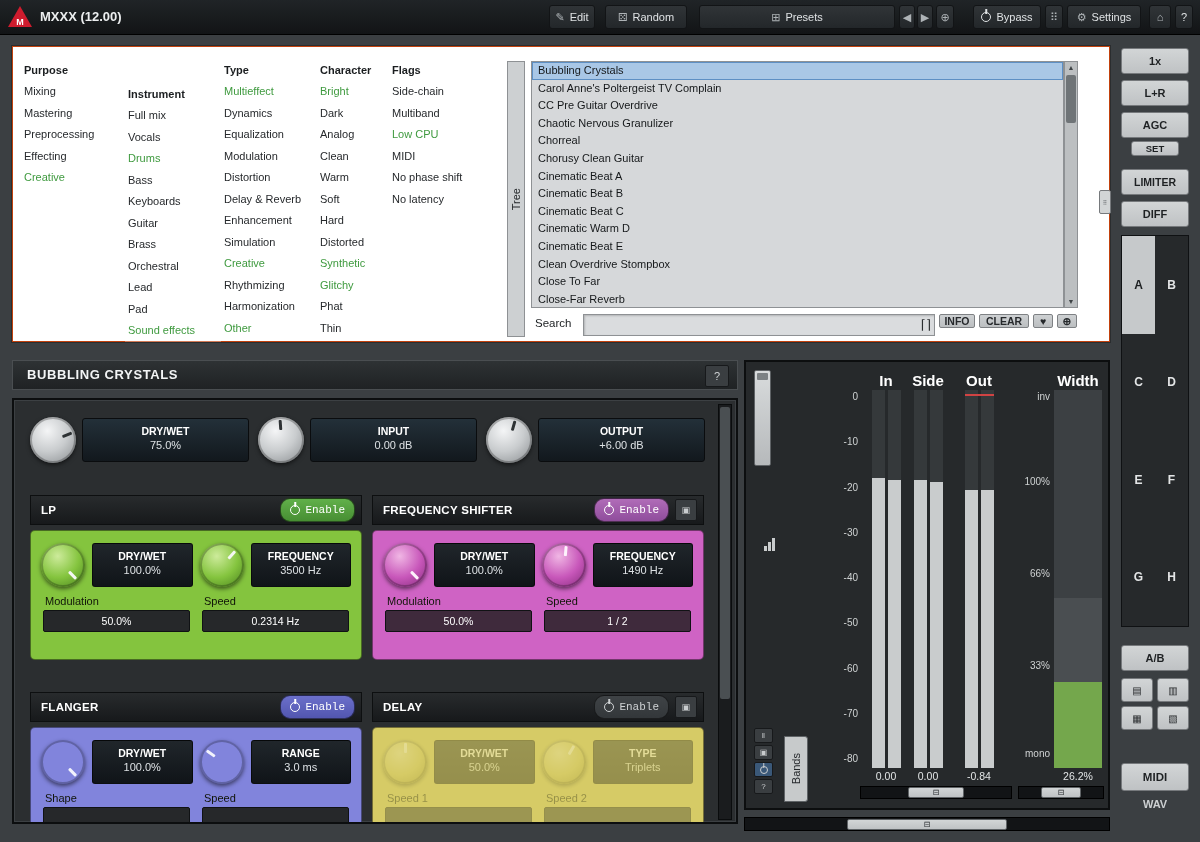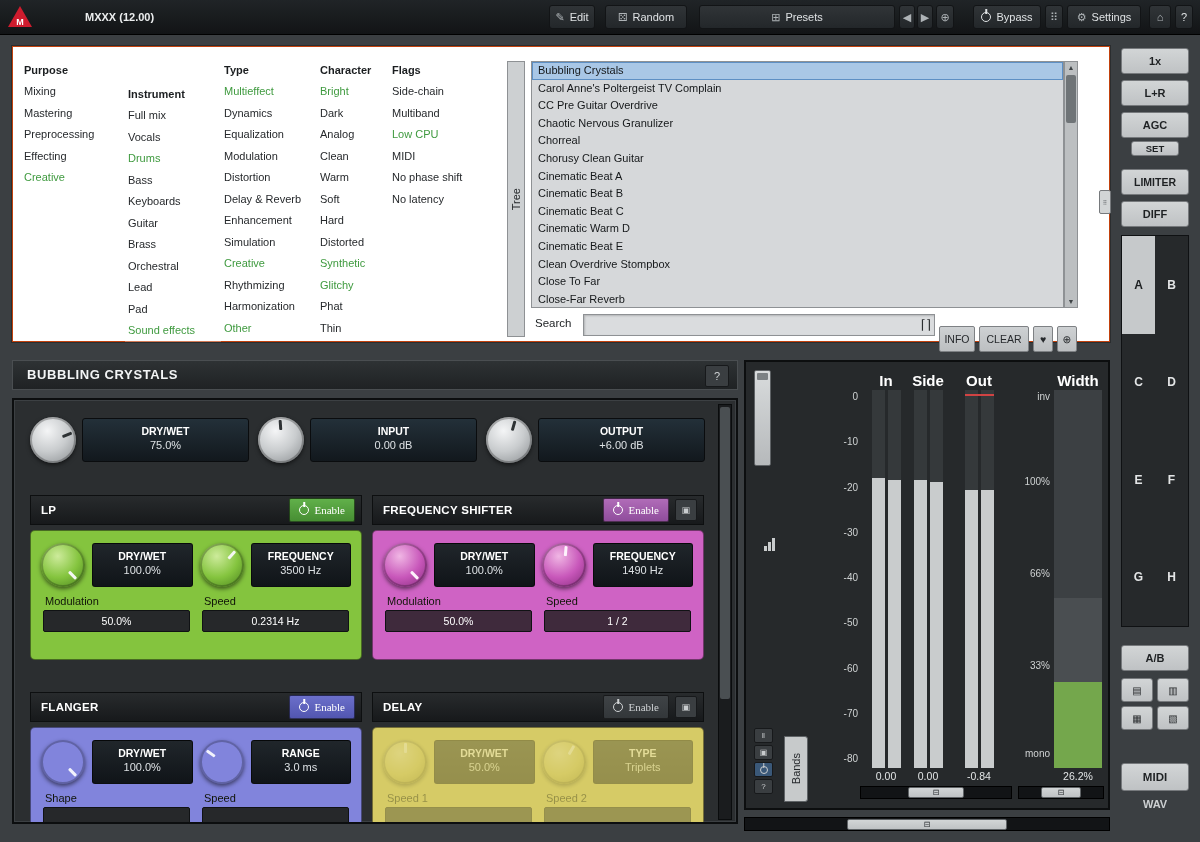--- a/index.html
+++ b/index.html
@@ -3,21 +3,21 @@
 <meta charset="utf-8">
 <style>
   html,body{margin:0;padding:0;background:#24272a;}
   .window{position:relative;width:1200px;height:842px;background:#3b3f42;
     font-family:"Liberation Sans",sans-serif;overflow:hidden;-webkit-font-smoothing:antialiased;}
 
   
   .titlebar{position:absolute;left:0;top:0;width:1200px;height:34px;background:linear-gradient(#202427,#121416);border-bottom:1px solid #000;}
   .logo{position:absolute;left:8px;top:6px;width:24px;height:21px;background:#cf1c2e;
     clip-path:polygon(50% 0,100% 100%,0 100%);display:flex;align-items:flex-end;justify-content:center;color:#fff;font-size:9px;font-weight:bold;}
-  .tb-title{position:absolute;left:40px;top:0;height:48px;line-height:34px;color:#eceeef;font-size:11px;font-weight:bold;margin-left:45px;}
+  .tb-title{position:absolute;left:40px;top:0;height:48px;line-height:34px;color:#eceeef;font-size:13px;font-weight:bold;}
   .tbtn{position:absolute;top:5px;height:24px;background:linear-gradient(#303437,#23272a);border:1px solid #121416;border-radius:3px;
     color:#dfe2e4;font-size:11px;display:flex;align-items:center;justify-content:center;gap:5px;box-sizing:border-box;cursor:default;}
   .tbtn .ic{color:#aeb3b6;font-size:11px;}
 
   .pwr{display:inline-block;width:8px;height:8px;border:1.5px solid currentColor;border-radius:50%;position:relative;}
   .pwr::after{content:"";position:absolute;left:50%;top:-4px;width:1.5px;height:5px;background:currentColor;transform:translateX(-50%);}
 
   
   .browser{position:absolute;left:12px;top:46px;width:1098px;height:296px;background:#ffffff;border:1px solid #c2410c;box-sizing:border-box;box-shadow:0 0 0 1px #2a2d2f;}
   .tagcols{position:absolute;left:8px;top:12px;display:flex;}
@@ -34,22 +34,22 @@
   .prowi.sel{background:#a9c7e6;box-shadow:inset 0 0 0 1px #5d8fc4;}
   .lscroll{position:absolute;left:1051px;top:14px;width:14px;height:247px;background:#bcbfc1;border:1px solid #8e9194;box-sizing:border-box;}
   .lscroll .arr{position:absolute;left:0;width:100%;text-align:center;font-size:7px;color:#3f4346;}
   .lscroll .handle{position:absolute;left:1px;right:1px;top:13px;height:48px;background:#6f7477;border-radius:2px;}
   .searchrow{position:absolute;left:0;top:264px;width:1098px;height:30px;}
   .searchlbl{position:absolute;left:522px;top:6px;font-size:11.5px;color:#1c1f21;}
   .searchbox{position:absolute;left:570px;top:3px;width:352px;height:22px;background:#dadcde;border:1px solid #8e9194;box-sizing:border-box;
     box-shadow:inset 1px 1px 2px rgba(0,0,0,.18);}
   .searchbox input{position:absolute;left:2px;top:1px;width:320px;height:18px;border:none;background:transparent;font-size:11px;outline:none;}
   .kbd{position:absolute;right:3px;top:2px;font-size:13px;color:#2b2e30;}
-  .sbtn{position:absolute;top:15px;height:26px;background:linear-gradient(#ced1d3,#bcbfc1);border:1px solid #7e8184;border-radius:2px;box-sizing:border-box;
-    font-size:10.5px;font-weight:normal;color:#26292c;display:flex;align-items:center;justify-content:center;}
+  .sbtn{position:absolute;top:3px;height:14px;background:linear-gradient(#ced1d3,#bcbfc1);border:1px solid #7e8184;border-radius:2px;box-sizing:border-box;
+    font-size:10.5px;font-weight:bold;color:#26292c;display:flex;align-items:center;justify-content:center;}
   .collapse-handle{position:absolute;left:1099px;top:190px;width:12px;height:24px;background:#d2d5d6;border:1px solid #76797c;box-sizing:border-box;border-radius:2px;
     font-size:6px;color:#4a4e51;display:flex;align-items:center;justify-content:center;}
 
   
   .devheader{position:absolute;left:12px;top:360px;width:726px;height:30px;background:linear-gradient(#2e3234,#1f2224);border:1px solid #4a4e51;box-sizing:border-box;}
   .devtitle{position:absolute;left:14px;top:0;height:28px;line-height:28px;color:#f2f4f5;font-size:13px;font-weight:bold;letter-spacing:.6px;}
   .devhelp{position:absolute;right:8px;top:4px;width:22px;height:20px;background:#3a3e41;border:1px solid #17191b;border-radius:2px;color:#cfd2d4;
     font-size:11px;display:flex;align-items:center;justify-content:center;}
 
   
@@ -66,22 +66,22 @@
   .k46{width:46px;height:46px;}
   .k44{width:44px;height:44px;}
   .k-lp{background:radial-gradient(circle at 38% 30%,#cdeb9b,#84c43e 52%,#477f1c);--ptr:#f4f7f2;}
   .k-fs{background:radial-gradient(circle at 38% 30%,#f0b6e4,#c857ba 52%,#83297a);--ptr:#fdf2fb;}
   .k-fl{background:radial-gradient(circle at 38% 30%,#c6c7f2,#8184dc 52%,#4448a8;);--ptr:#f2f3fc;}
   .k-dl{background:radial-gradient(circle at 38% 30%,#efe8b4,#d6cb66 52%,#9a8f2f);--ptr:#fffdf0;}
 
   .module{position:absolute;width:332px;}
   .mod-header{height:30px;background:linear-gradient(#282b2d,#17191b);border:1px solid #0d0f10;box-sizing:border-box;display:flex;align-items:center;gap:6px;padding:0 6px 0 10px;}
   .mod-name{flex:1;color:#fff;font-size:11.5px;font-weight:bold;letter-spacing:.3px;white-space:nowrap;}
-  .enable{height:22px;border:1px solid rgba(0,0,0,.55);border-radius:2px;display:flex;align-items:center;gap:5px;padding:0 9px;color:#fff;font-size:11px;
-    font-family:Liberation Serif, serif;}
+  .enable{height:22px;border:1px solid rgba(0,0,0,.55);border-radius:10px;display:flex;align-items:center;gap:5px;padding:0 9px;color:#fff;font-size:11px;
+    font-family:Liberation Mono, monospace;}
   .en-lp{background:linear-gradient(#61b04a,#478e33);}
   .en-fs{background:linear-gradient(#b06cb8,#8f4d9c);}
   .en-fl{background:linear-gradient(#6b6fca,#5256b0);}
   .en-off{background:linear-gradient(#3f4346,#33373a);color:#cfd2d4;}
   .hbtn{width:20px;height:20px;background:#3a3e41;border:1px solid #17191b;border-radius:2px;color:#c9ccce;font-size:9px;display:flex;align-items:center;justify-content:center;}
   .mod-body{position:absolute;left:0;width:332px;height:130px;border-radius:5px;border:1px solid rgba(0,0,0,.45);box-sizing:border-box;}
   .b-lp{background:#84c43e;}
   .b-fs{background:#cf63c4;}
   .b-fl{background:#8184dc;}
   .b-dl{background:#d6cb66;}

